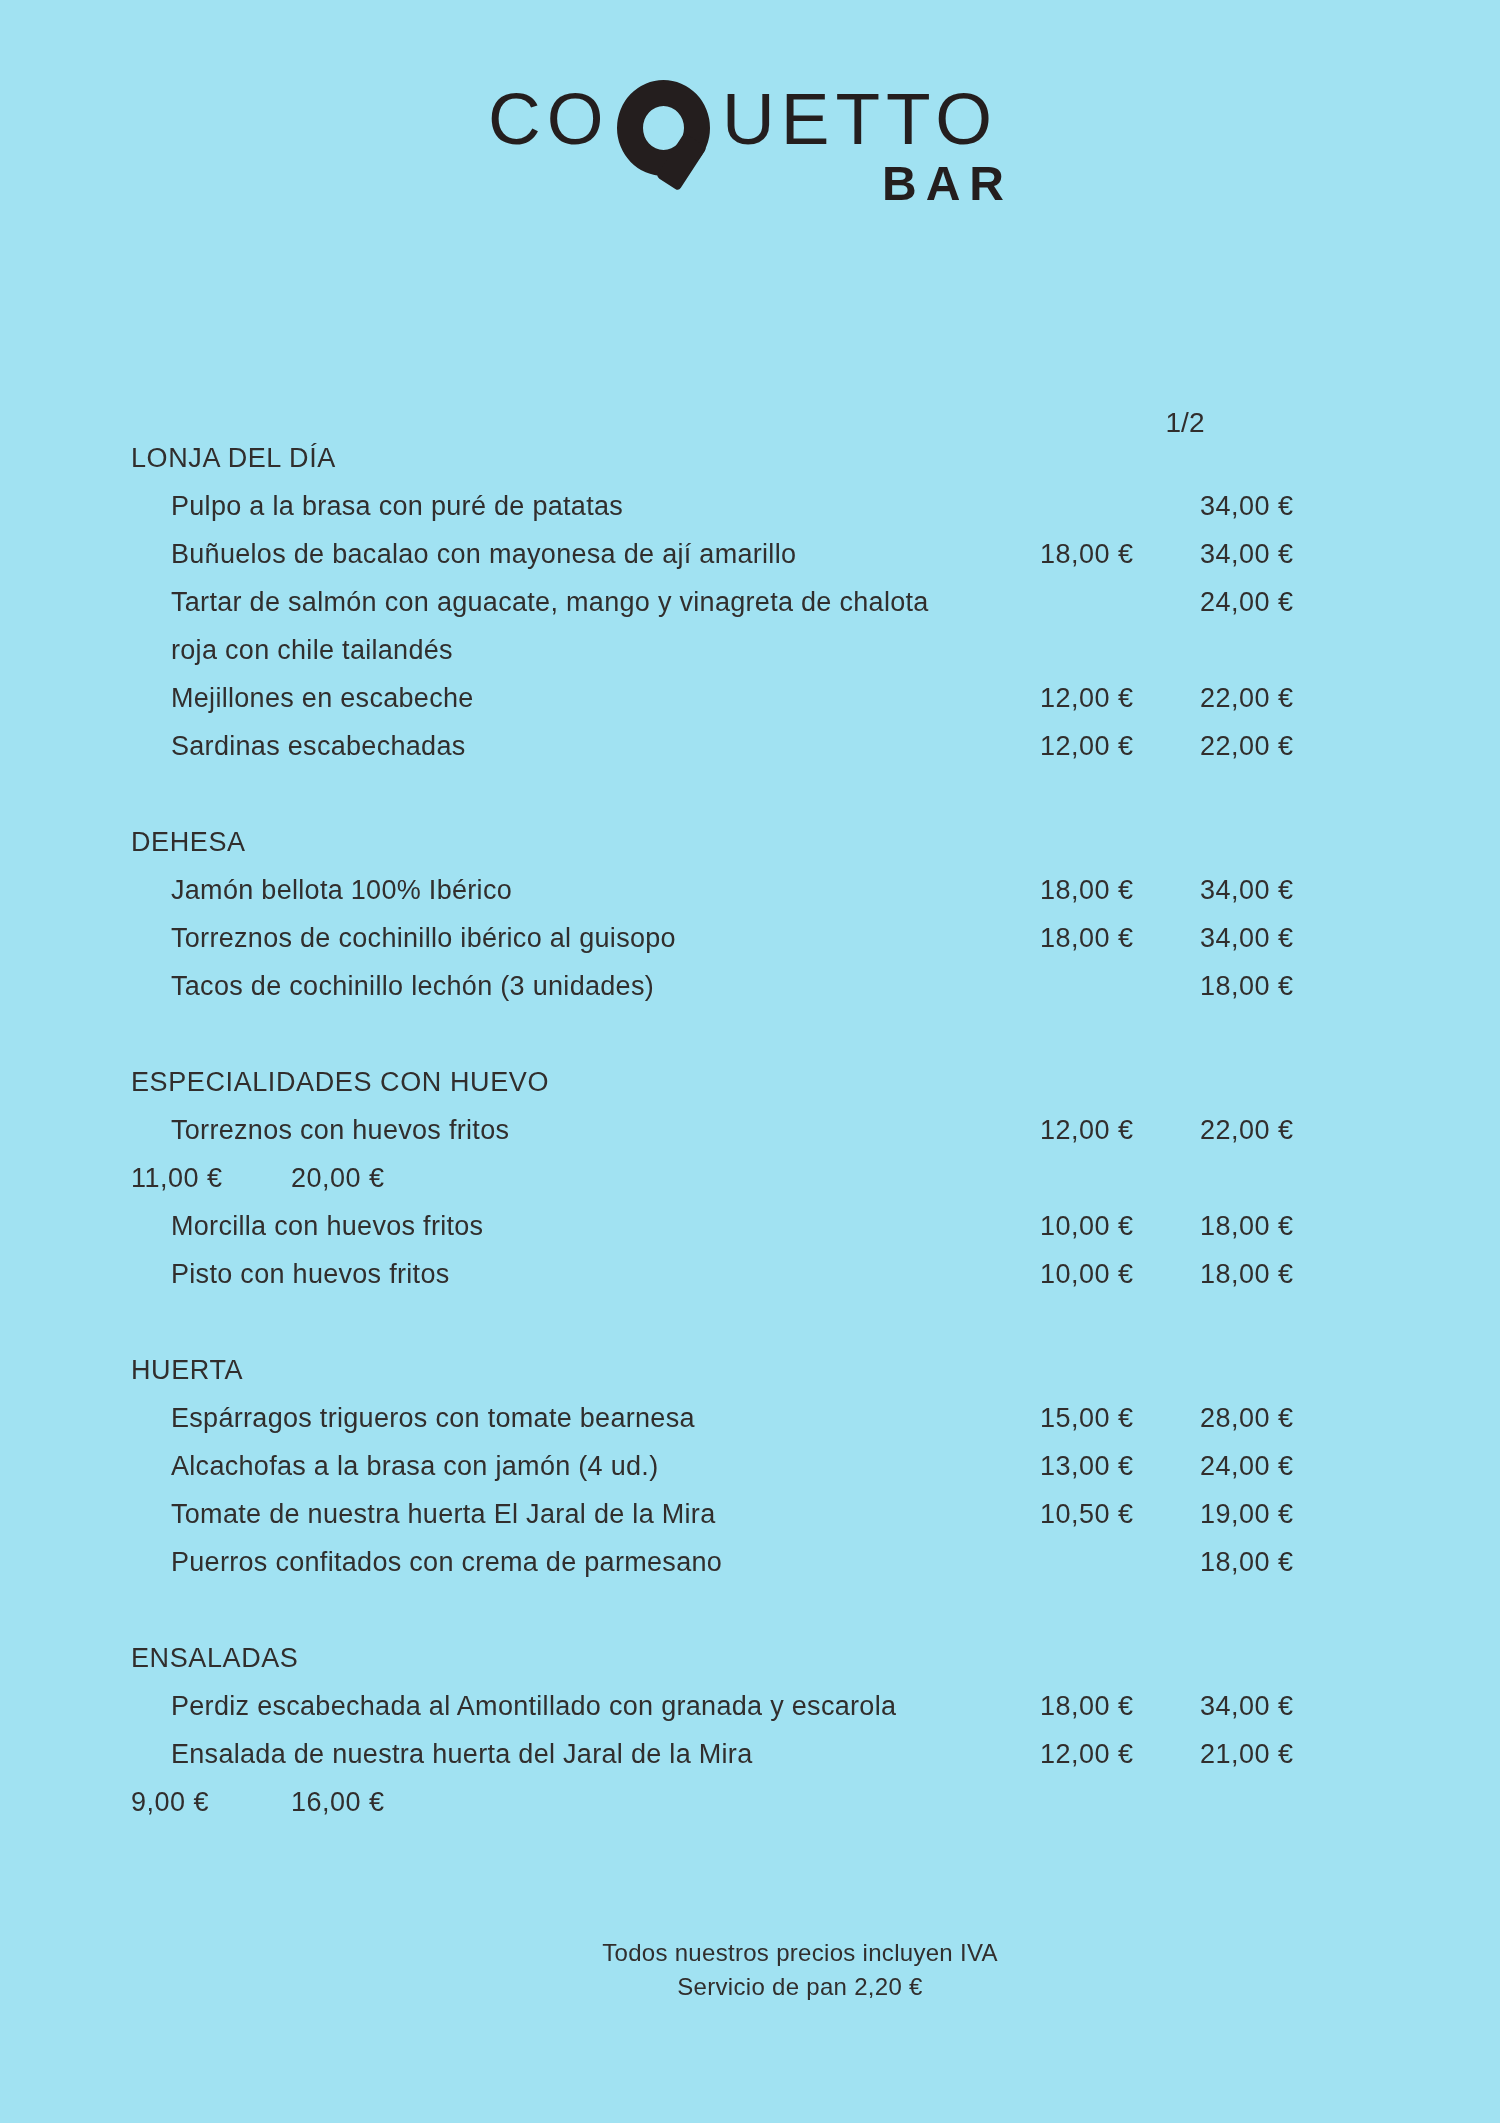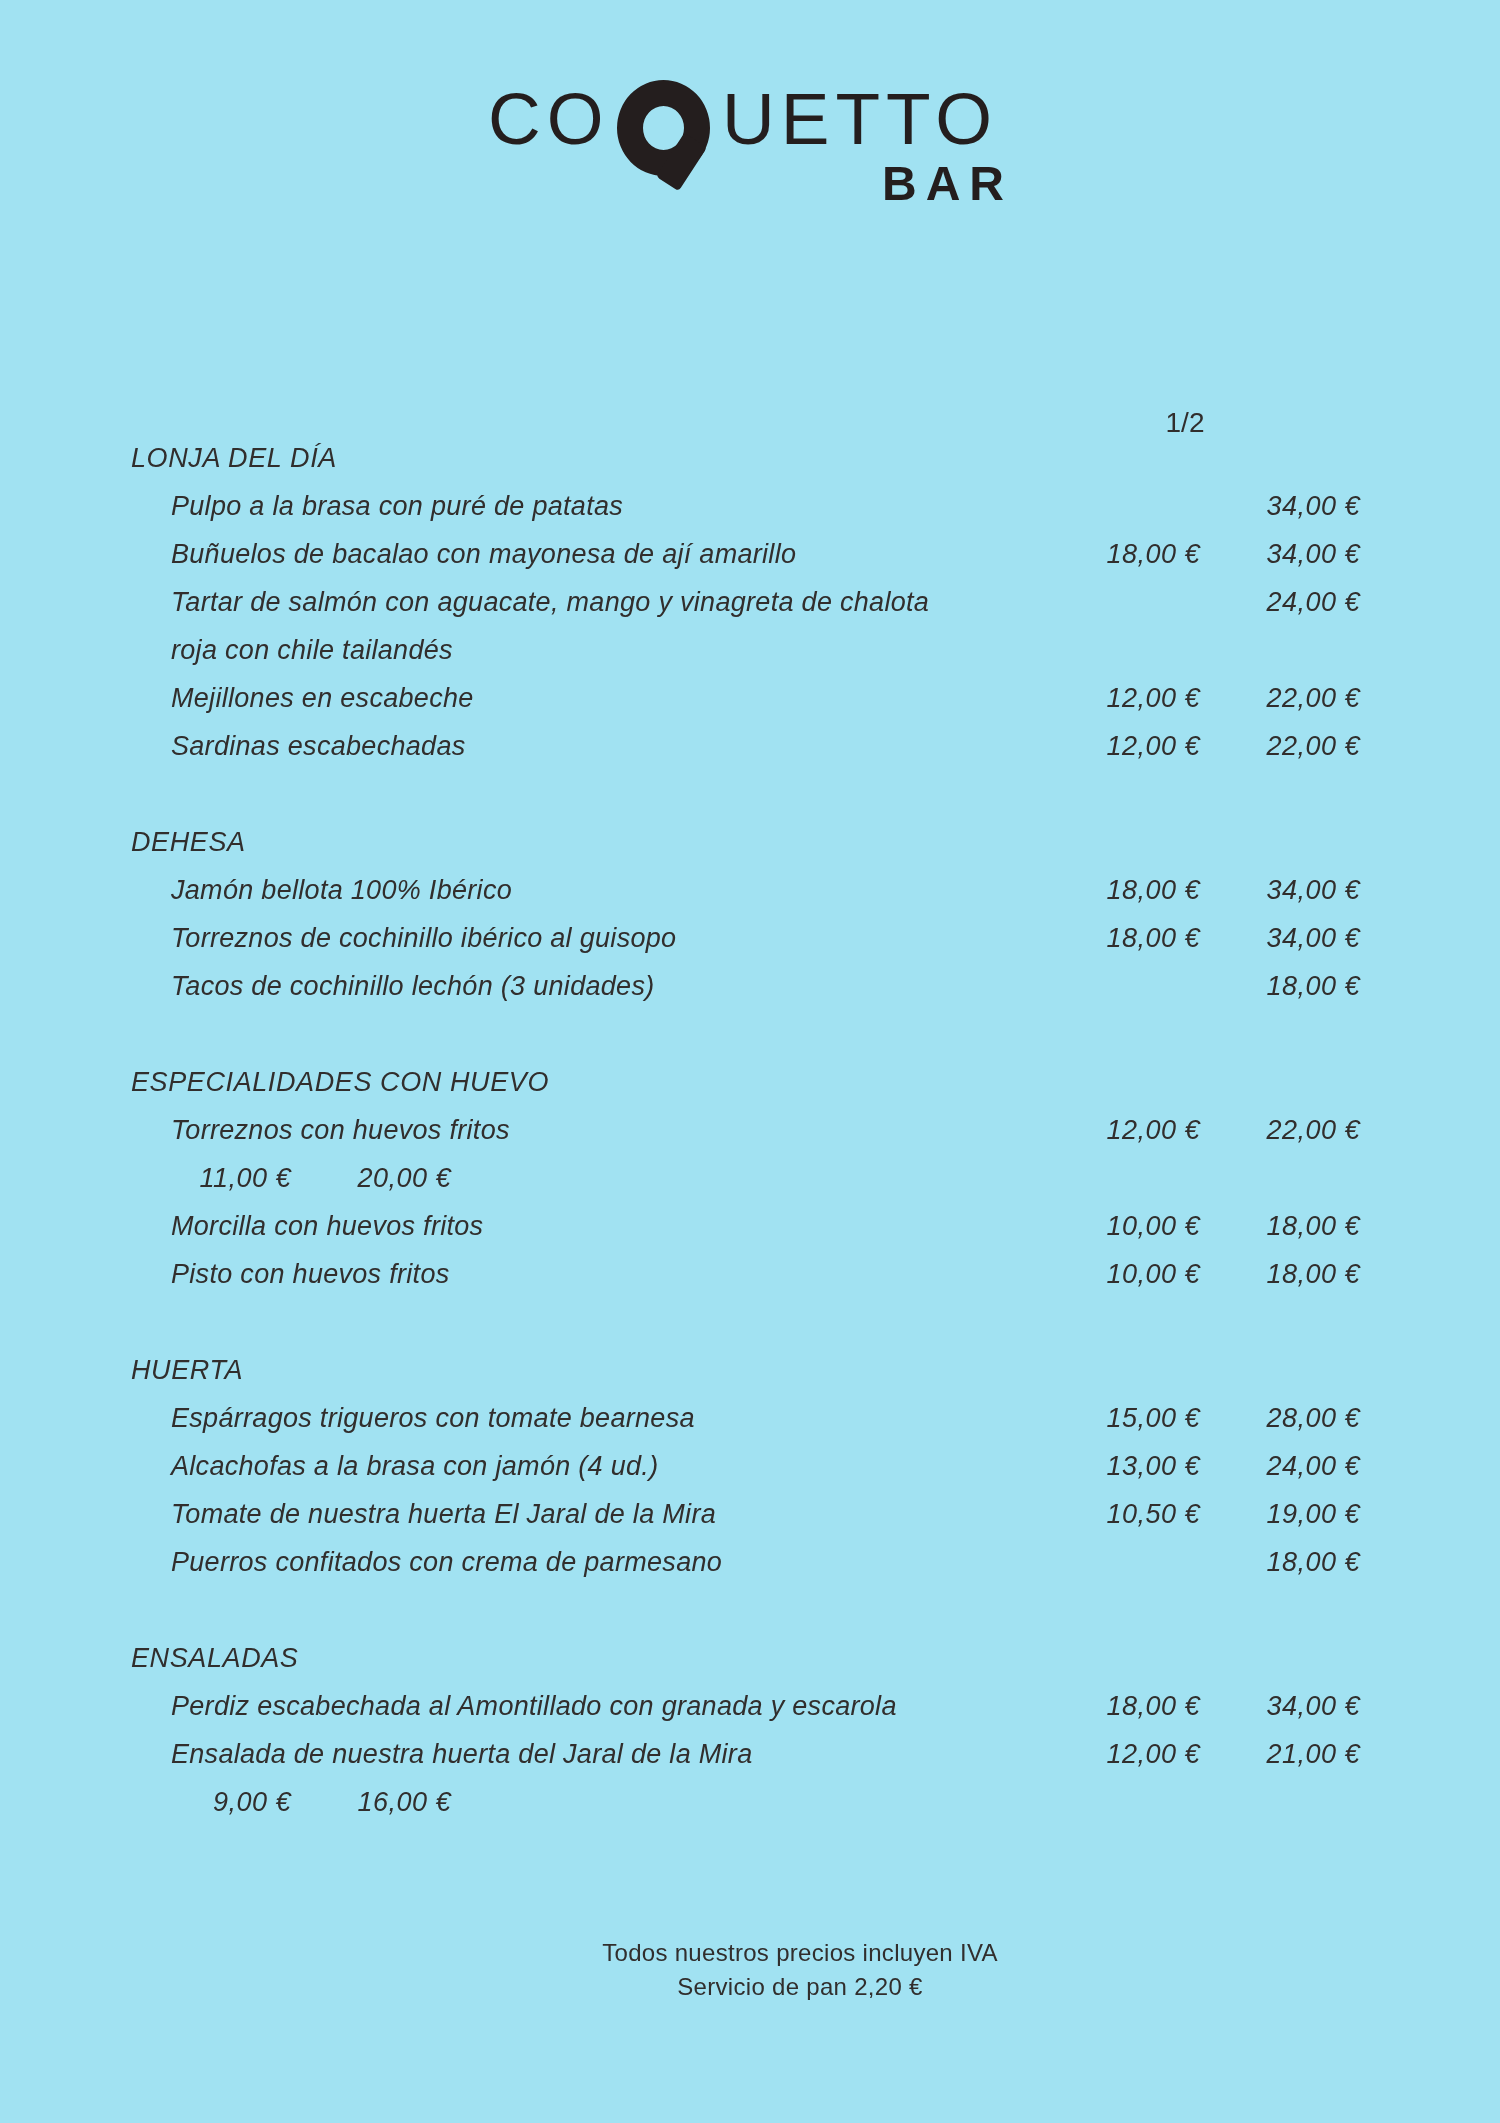--- a/index.html
+++ b/index.html
@@ -44,30 +44,30 @@
     font-size:48px;line-height:48px;font-weight:700;
     letter-spacing:9px;color:var(--logo-ink);
   }
 
   
   .half-label{
     position:absolute;left:1155px;top:399px;width:60px;height:48px;
     line-height:48px;text-align:center;font-size:28px;
   }
   .menu{position:absolute;left:131px;top:434px;width:1229px;}
-  .menu-section{margin:0;font-style:italic;}
+  .menu-section{margin:0;}
   .menu-section + .menu-section{margin-top:48px;}
   .section-title{
     height:48px;line-height:48px;font-size:27px;letter-spacing:0.6px;
   }
   .menu-row{
     height:48px;display:flex;align-items:center;font-size:27px;
   }
   .item-name{flex:1;padding-right:12px;letter-spacing:0.3px;white-space:nowrap;margin-left:40px;}
-  .price{width:160px;text-align:right;white-space:nowrap;letter-spacing:0.5px;}
+  .price{width:160px;white-space:nowrap;letter-spacing:0.5px;}
 
   
   .footer{
     position:absolute;top:1936px;left:800px;transform:translateX(-50%);
     text-align:center;font-size:24px;line-height:34px;letter-spacing:0.3px;
     white-space:nowrap;
   }
 </style>
 </head>
 <body>

